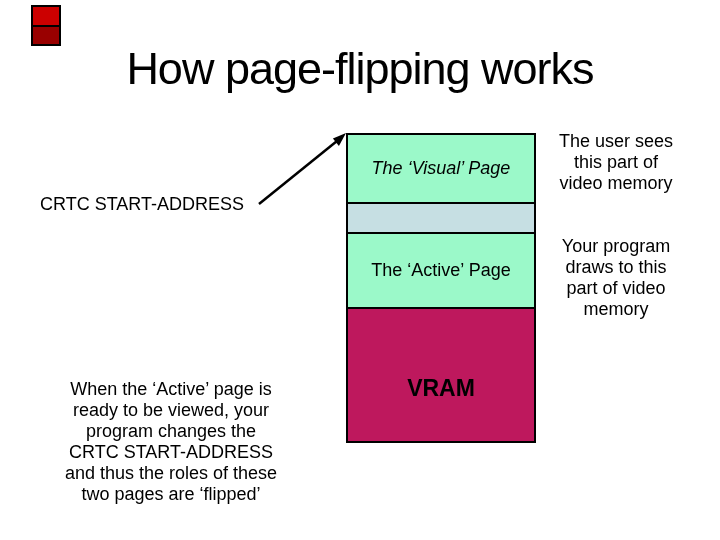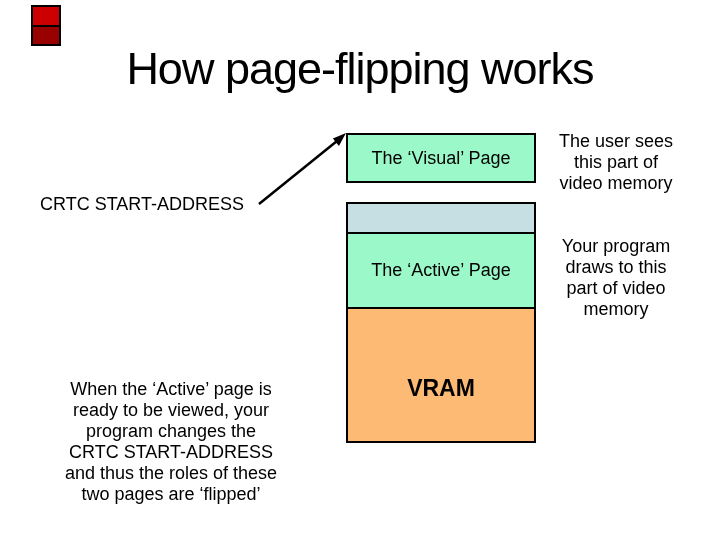--- a/index.html
+++ b/index.html
@@ -40,21 +40,21 @@
     pointer-events:none;
   }
   
   .membox{
     position:absolute;left:346px;width:190px;
     border:2px solid #000;
     box-sizing:border-box;
     display:flex;align-items:center;justify-content:center;
     text-align:center;
   }
-  .box-visual{top:133px;height:50px;}
+  .box-visual{top:133px;height:71px;font-style:italic;}
   .box-gap{top:202px;height:32px;}
   .box-active{top:232px;height:77px;}
   .box-vram{top:307px;height:136px;}
   .membox .pagelabel{
     font-size:18px;color:#000;
   }
   .vram-label{
     font-size:23px;font-weight:bold;color:#000;
     transform:translateY(13px);
   }
@@ -105,21 +105,21 @@
   <div class="membox box-visual" style="background: rgb(155, 249, 201);">
     <span class="pagelabel">The ‘Visual’ Page</span>
   </div>
 
   <div class="membox box-gap" style="background: rgb(198, 223, 227);"></div>
 
   <div class="membox box-active" style="background: rgb(155, 249, 201);">
     <span class="pagelabel">The ‘Active’ Page</span>
   </div>
 
-  <div class="membox box-vram" style="background: #fdba74;">
+  <div class="membox box-vram" style="background: #be185d;">
     <span class="vram-label">VRAM</span>
   </div>
 
   <div class="txt program-draws">Your program
 draws to this
 part of video
 memory</div>
 
   <div class="txt user-sees">The user sees
 this part of

